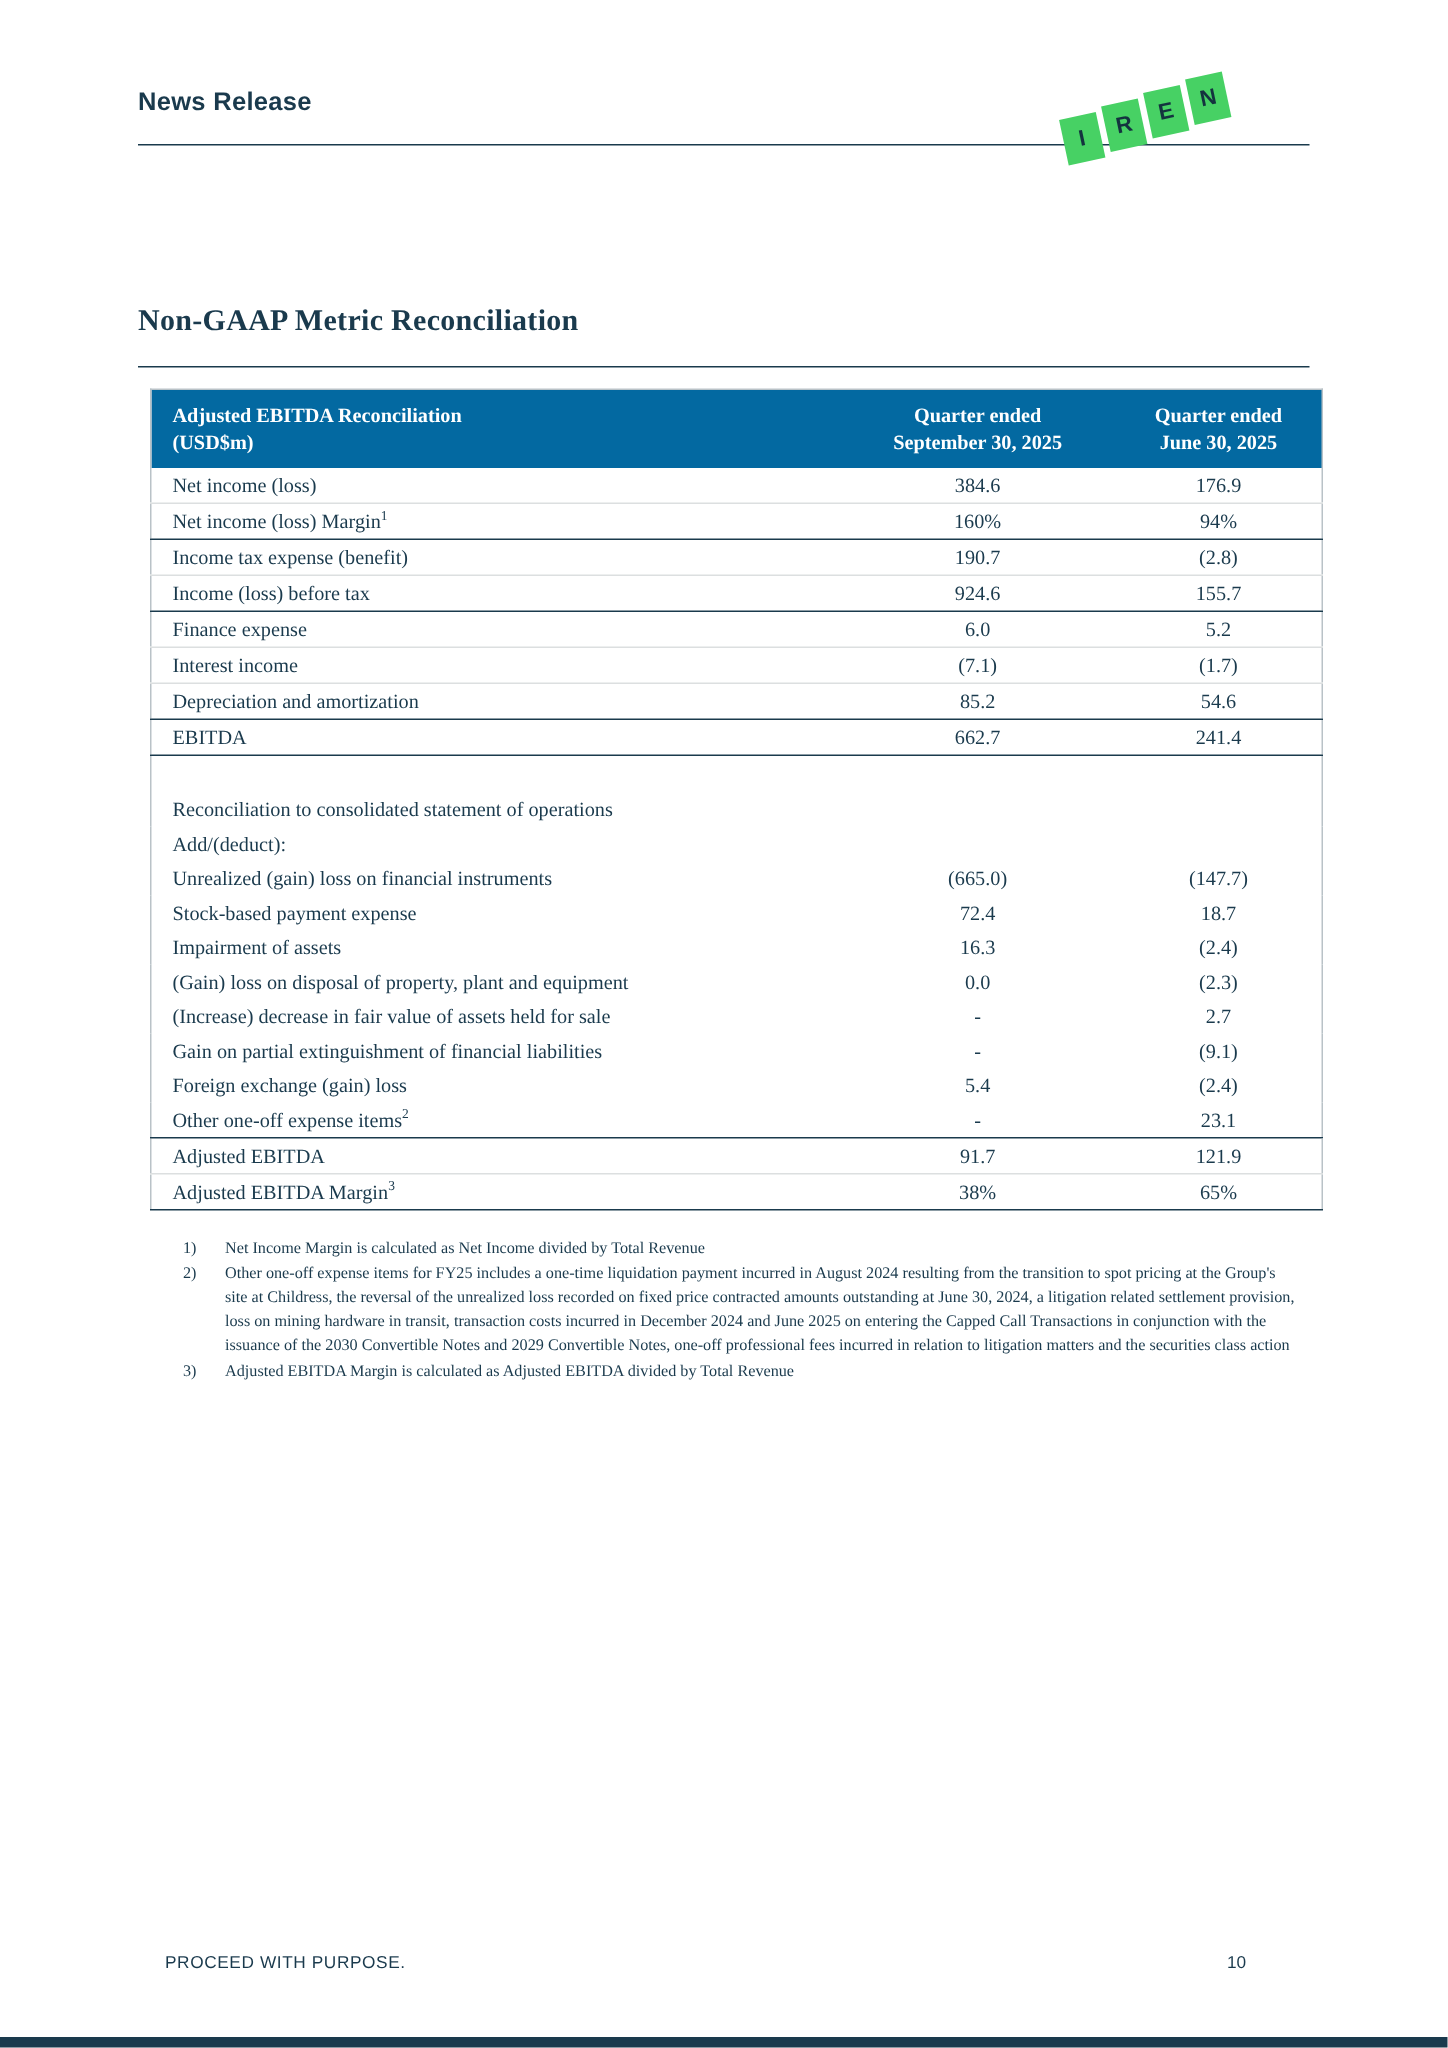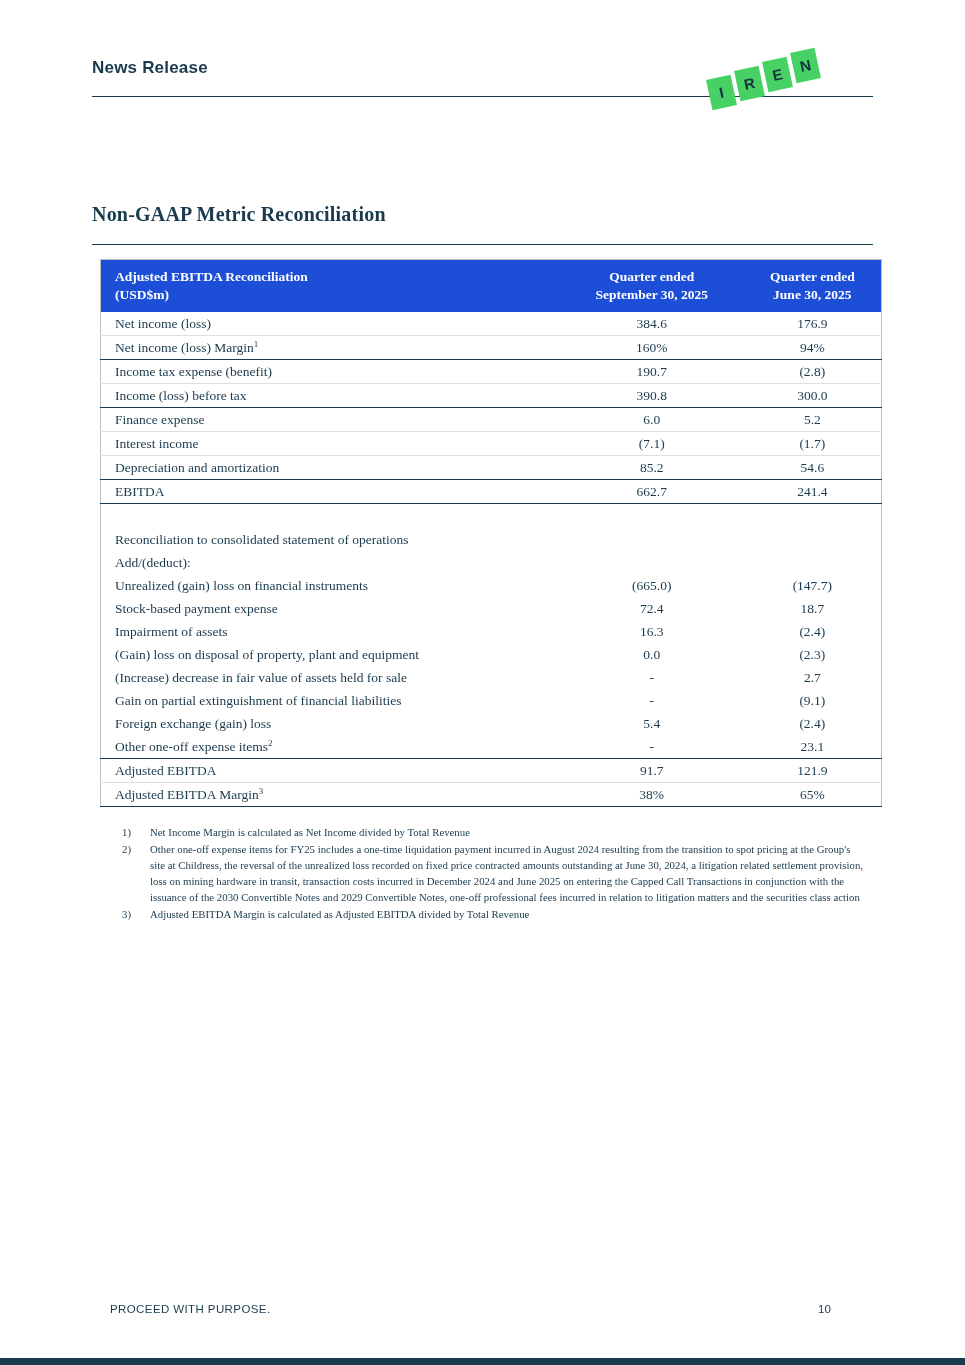--- a/index.html
+++ b/index.html
@@ -36,21 +36,21 @@
     letter-spacing:.2px; padding-bottom:18px; border-bottom:1px solid #1a3a4d;
   }
 
   
   table {
     border-collapse:collapse; width:782px; margin-left:8px; margin-top:14px;
     font-size:13.5px; color:#1a3a4d;
     border:1px solid #b9c2c7; border-bottom:1.5px solid #1a3a4d;
   }
   thead th {
-    background:#1d4ed8; color:#ffffff; font-weight:700;
+    background:#0369a1; color:#ffffff; font-weight:700;
     padding:8px 0; font-size:13.5px; line-height:1.35; vertical-align:top;
   }
   th.c-label { text-align:left; padding-left:14px; width:460px; }
   th.c2 { text-align:center; width:184px; }
   th.c3 { text-align:center; width:138px; }
   tbody td { padding:4px 10px; height:23px; line-height:15px; vertical-align:middle; }
   td.c-label { padding-left:14px; }
   td.c-val { text-align:center; }
   tr.bold { font-weight:400; }
   tr.b-light td { border-bottom:1px solid #dcdfe0; }
@@ -116,22 +116,22 @@
           <td class="c-val">160%</td>
           <td class="c-val">94%</td>
         </tr>
         <tr class="b-light">
           <td class="c-label">Income tax expense (benefit)</td>
           <td class="c-val">190.7</td>
           <td class="c-val">(2.8)</td>
         </tr>
         <tr class="bold b-strong">
           <td class="c-label">Income (loss) before tax</td>
-          <td class="c-val">390.8</td>
-          <td class="c-val">300.0</td>
+          <td class="c-val">924.6</td>
+          <td class="c-val">155.7</td>
         </tr>
         <tr class="b-light">
           <td class="c-label">Finance expense</td>
           <td class="c-val">6.0</td>
           <td class="c-val">5.2</td>
         </tr>
         <tr class="b-light">
           <td class="c-label">Interest income</td>
           <td class="c-val">(7.1)</td>
           <td class="c-val">(1.7)</td>

